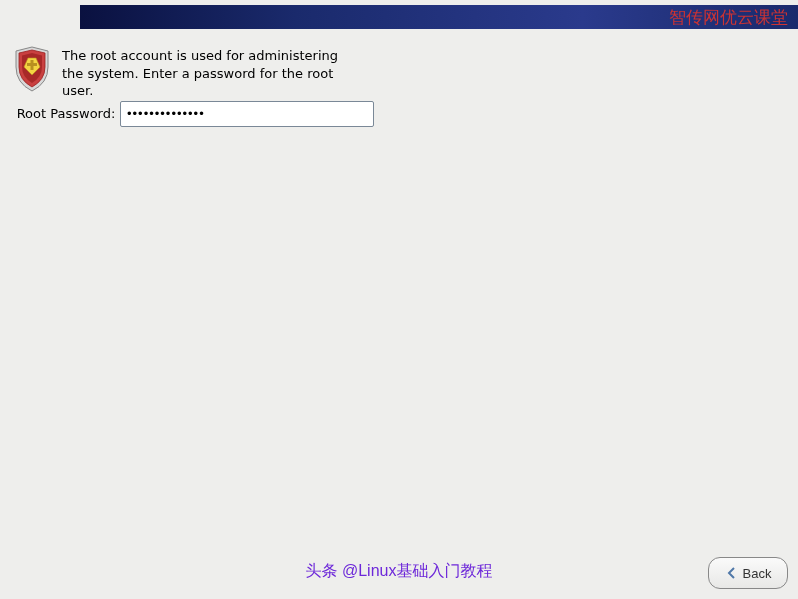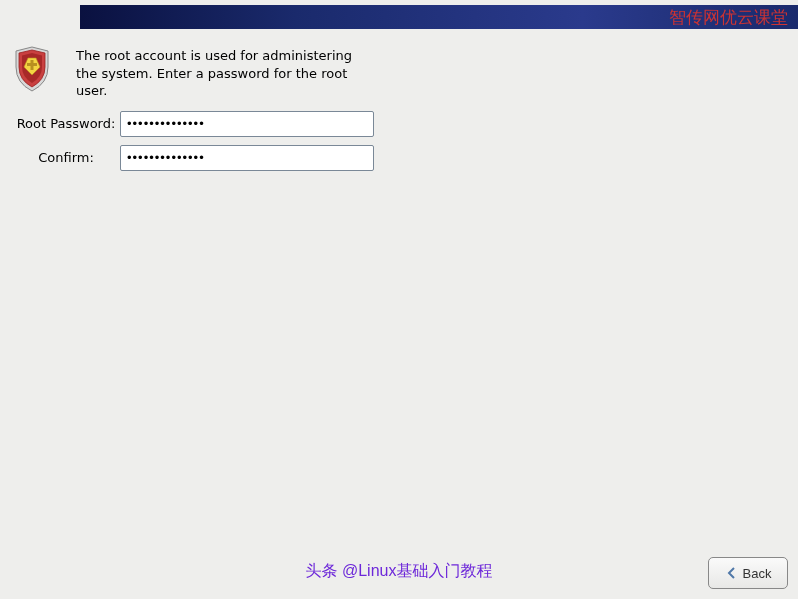--- a/index.html
+++ b/index.html
@@ -35,22 +35,22 @@
     }
     .content-area {
       position: absolute;
       top: 45px;
       left: 12px;
       right: 12px;
     }
     .intro-row {
       display: flex;
       align-items: flex-start;
-      gap: 24px;
-      margin-bottom: 11px;
+      gap: 10px;
+      margin-bottom: 1px;
     }
     .shield-icon {
       width: 40px;
       height: 48px;
       flex-shrink: 0;
     }
     .intro-text {
       width: 290px;
       line-height: 1.35;
       color: #000;
@@ -82,21 +82,21 @@
       bottom: 10px;
       right: 10px;
       display: flex;
       gap: 12px;
       align-items: center;
     }
     .nav-button {
       min-width: 80px;
       height: 32px;
       border: 1px solid #888;
-      border-radius: 5px;
+      border-radius: 12px;
       background: linear-gradient(#fafafa, #e8e8e6);
       cursor: pointer;
       display: flex;
       align-items: center;
       justify-content: center;
       gap: 4px;
       padding: 0 10px;
       font-size: 13px;
       color: #333;
     }
@@ -138,24 +138,20 @@
       </svg>
     </span>
     <div class="intro-text">The root account is used for administering the system.  Enter a password for the root user.</div>
   </div>
 
   <div class="form-row">
     <label class="form-label">Root Password:</label>
     <input type="password" class="password-input" value="••••••••••••••" style="">
   </div>
 
-  <div class="form-row">
-    <label class="form-label">Confirm:</label>
-    <input type="password" class="password-input" value="••••••••••••••" style="">
-  </div>
 </div>
 
 <div class="watermark-bottom">头条 @Linux基础入门教程</div>
 
 <div class="bottom-bar">
   <button class="nav-button back">
     <span class="btn-arrow">
       <svg viewBox="0 0 14 14" width="14" height="14">
         <path d="M9 2 L4 7 L9 12" fill="none" stroke="#5078a8" stroke-width="2"></path>
       </svg>

